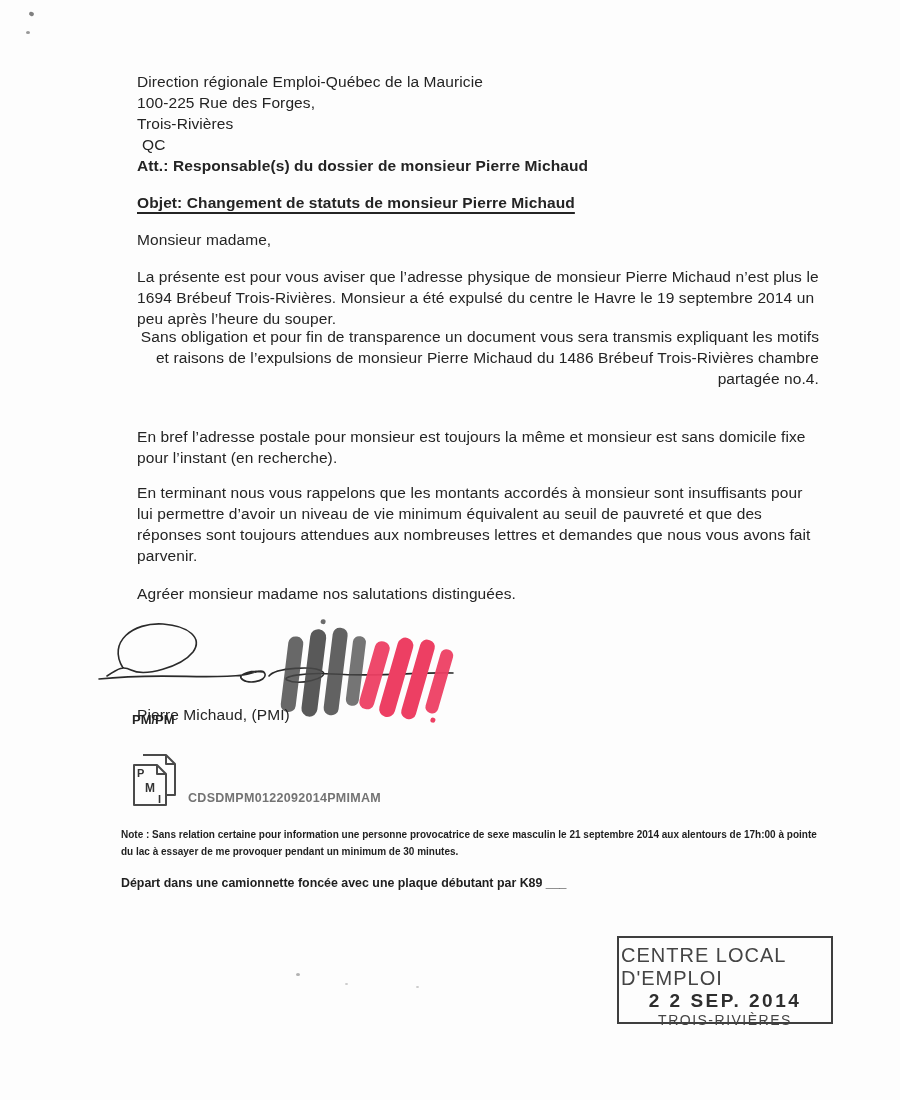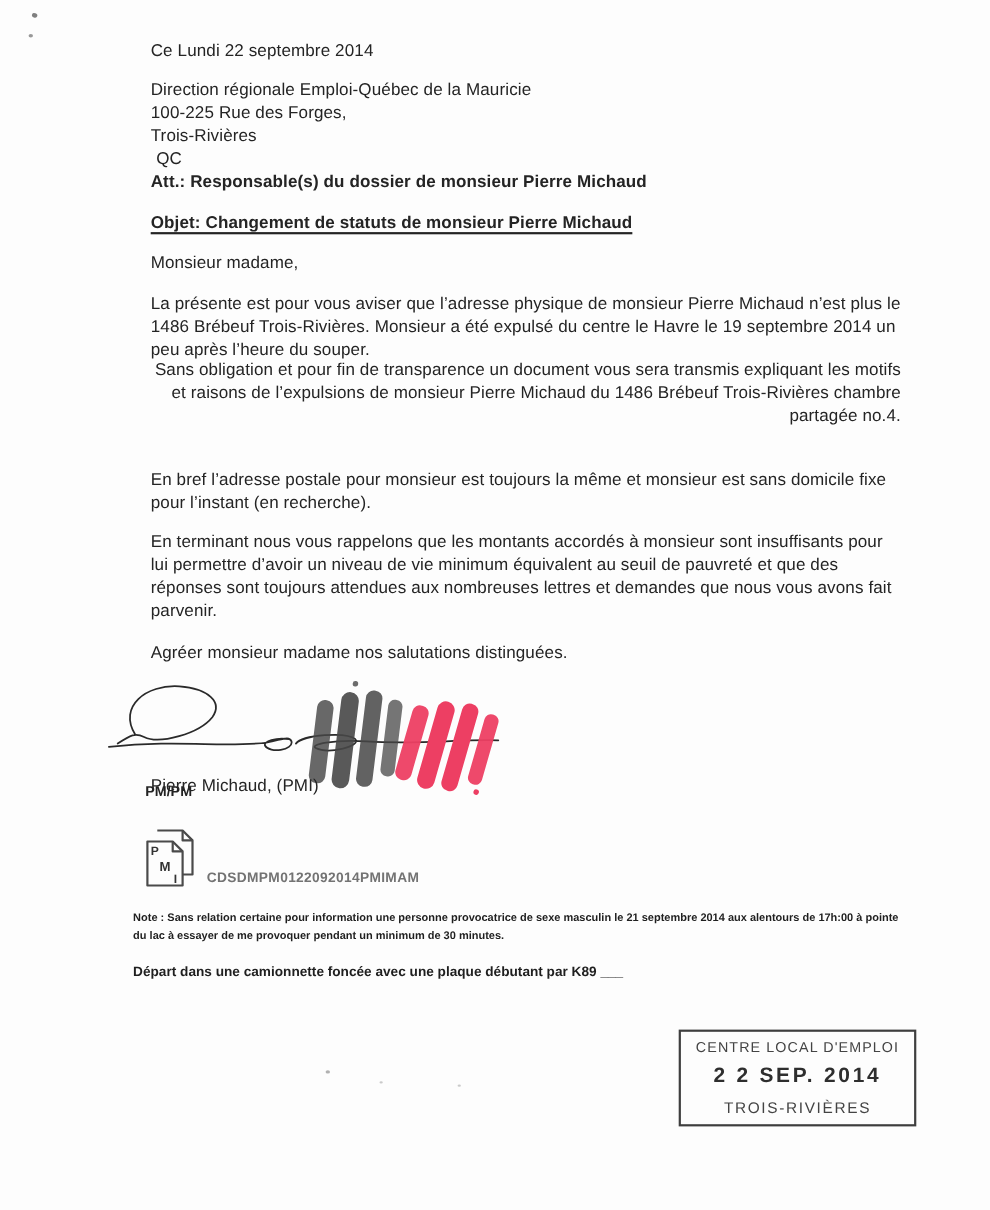--- a/index.html
+++ b/index.html
@@ -54,56 +54,55 @@
   .stamp {
     left: 617px; top: 936px;
     width: 216px; height: 88px;
     border: 2px solid #3e3e3e;
     display: flex; flex-direction: column;
     justify-content: space-between; align-items: center;
     padding: 6px 2px 7px 2px;
     color: #383838;
     background: rgba(255,255,255,0.0);
   }
-  .stamp-row1 { font-size: 13px; letter-spacing: 1px; color: #444; }
+  .stamp-row1 { font-size: 20px; letter-spacing: 1px; color: #444; }
   .stamp-date { font-size: 19px; font-weight: 600; letter-spacing: 2.5px; color: #2e2e2e; }
   .stamp-row3 { font-size: 14px; letter-spacing: 1.5px; color: #444; }
   .speck { background: #555; border-radius: 50%; }
   .s1 { left: 29px; top: 12px; width: 5px; height: 4px; opacity: .75; transform: rotate(20deg); }
   .s2 { left: 26px; top: 31px; width: 4px; height: 3px; opacity: .6; }
   .s3 { left: 296px; top: 973px; width: 4px; height: 3px; opacity: .45; }
   .s4 { left: 345px; top: 983px; width: 3px; height: 2px; opacity: .3; }
   .s5 { left: 416px; top: 986px; width: 3px; height: 2px; opacity: .3; }
 </style>
 </head>
 <body>
 
 <div class="page">
 
   <div class="abs speck s1"></div>
   <div class="abs speck s2"></div>
   <div class="abs speck s3"></div>
   <div class="abs speck s4"></div>
   <div class="abs speck s5"></div>
 
-  <div class="abs body-text date-line">Ce Lundi 22 septembre 2014</div>
 
   <div class="abs body-text address-block">
     <div>Direction régionale Emploi-Québec de la Mauricie</div>
     <div>100-225 Rue des Forges,</div>
     <div>Trois-Rivières</div>
     <div class="qc-line">QC</div>
     <div class="bold">Att.: Responsable(s) du dossier de monsieur Pierre Michaud</div>
   </div>
 
   <div class="abs body-text subject-line">Objet: Changement de statuts de monsieur Pierre Michaud</div>
 
   <div class="abs body-text salutation">Monsieur madame,</div>
 
-  <div class="abs body-text para p1">La présente est pour vous aviser que l’adresse physique de monsieur Pierre Michaud n’est plus le 1486 Brébeuf Trois-Rivières. Monsieur a été expulsé du centre le Havre le 19 septembre 2014 un peu après l’heure du souper.</div>
+  <div class="abs body-text para p1">La présente est pour vous aviser que l’adresse physique de monsieur Pierre Michaud n’est plus le 1694 Brébeuf Trois-Rivières. Monsieur a été expulsé du centre le Havre le 19 septembre 2014 un peu après l’heure du souper.</div>
   <div class="abs body-text para p2">Sans obligation et pour fin de transparence un document vous sera transmis expliquant les motifs et raisons de l’expulsions de monsieur Pierre Michaud du 1486 Brébeuf Trois-Rivières chambre partagée no.4.</div>
   <div class="abs body-text para p3">En bref l’adresse postale pour monsieur est toujours la même et monsieur est sans domicile fixe pour l’instant (en recherche).</div>
   <div class="abs body-text para p4">En terminant nous vous rappelons que les montants accordés à monsieur sont insuffisants pour lui permettre d’avoir un niveau de vie minimum équivalent au seuil de pauvreté et que des réponses sont toujours attendues aux nombreuses lettres et demandes que nous vous avons fait parvenir.</div>
 
   <div class="abs body-text closing">Agréer monsieur madame nos salutations distinguées.</div>
 
   <svg class="abs signature-svg" width="372" height="118" viewBox="0 0 372 118">
 
     <g fill="none" stroke="#2a2a2a" stroke-width="1.6" stroke-linecap="round">
       <path d="M30,58 C14,32 40,12 70,14 C96,16 110,28 100,42 C88,57 52,67 38,60 C30,56 26,58 14,66"></path>

